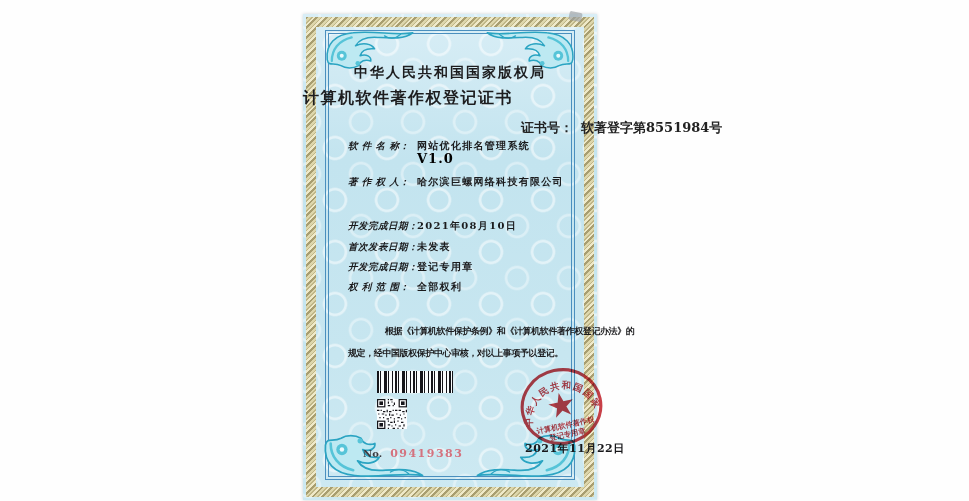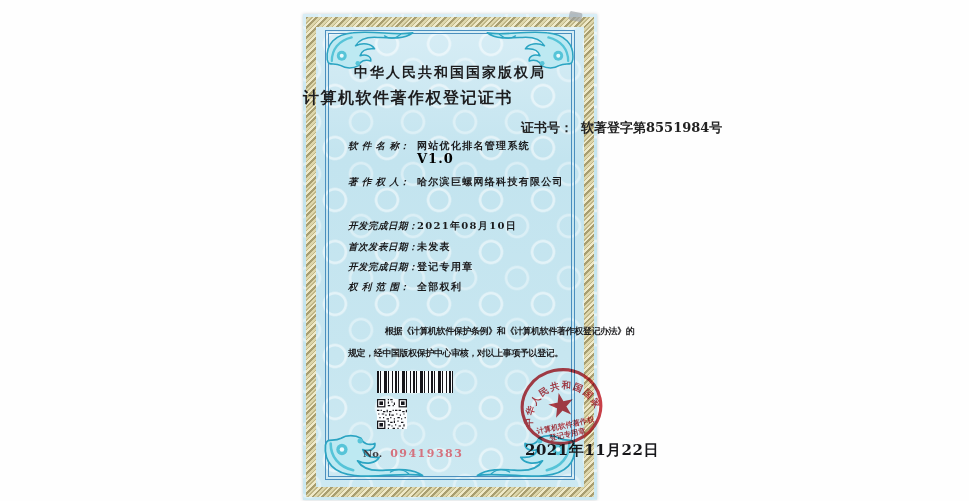--- a/index.html
+++ b/index.html
@@ -48,21 +48,21 @@
   .stmt2{left:45px;top:333px;}
   .barcode{
     position:absolute;left:74px;top:357px;width:76px;height:22px;
     background:
       repeating-linear-gradient(90deg,#15151a 0 2px,rgba(255,255,255,.9) 2px 3px,#15151a 3px 4px,rgba(255,255,255,.9) 4px 7px,#15151a 7px 10px,rgba(255,255,255,.9) 10px 11px,#15151a 11px 12px,rgba(255,255,255,.9) 12px 15px,#15151a 15px 16px,rgba(255,255,255,.9) 16px 18px);
   }
   .qr{position:absolute;left:74px;top:385px;width:30px;height:30px;}
   .serial{position:absolute;left:60px;top:426px;font-size:10px;color:#3a3a3e;font-weight:700;margin-top:7px;}
   .serial .num{color:#d4727f;font-size:11px;letter-spacing:1.5px;margin-left:8px;font-weight:700;}
   .seal{position:absolute;left:216px;top:353px;width:85px;height:79px;opacity:.93;mix-blend-mode:multiply;}
-  .issue-date{left:222px;top:427px;font-size:15px;font-weight:700;letter-spacing:.5px;color:#17171a;}
+  .issue-date{left:222px;top:427px;font-size:11px;font-weight:700;letter-spacing:.5px;color:#17171a;}
   .staple{position:absolute;left:266px;top:-2px;width:13px;height:9px;background:#9aa0a4;border-radius:2px;opacity:.65;transform:rotate(12deg);}
   svg text{font-family:"DejaVu Serif","Liberation Serif",serif;font-weight:700;}
 </style>
 </head>
 <body>
 
 <svg width="0" height="0" style="position:absolute">
   <defs>
     <g id="flourish-def">
       <path d="M4,40 C2,20 14,7 38,5 C66,2 96,9 116,5 C104,14 86,12 70,11 C54,10 45,15 41,22 C51,17 62,19 66,26 C56,25 49,28 47,35 C55,32 62,36 61,42 C54,39 47,42 45,48 C38,52 28,52 22,48 C12,43 6,50 4,40 Z" fill="#bde9f2" stroke="#2ba4c2" stroke-width="2" stroke-linejoin="round"></path>

